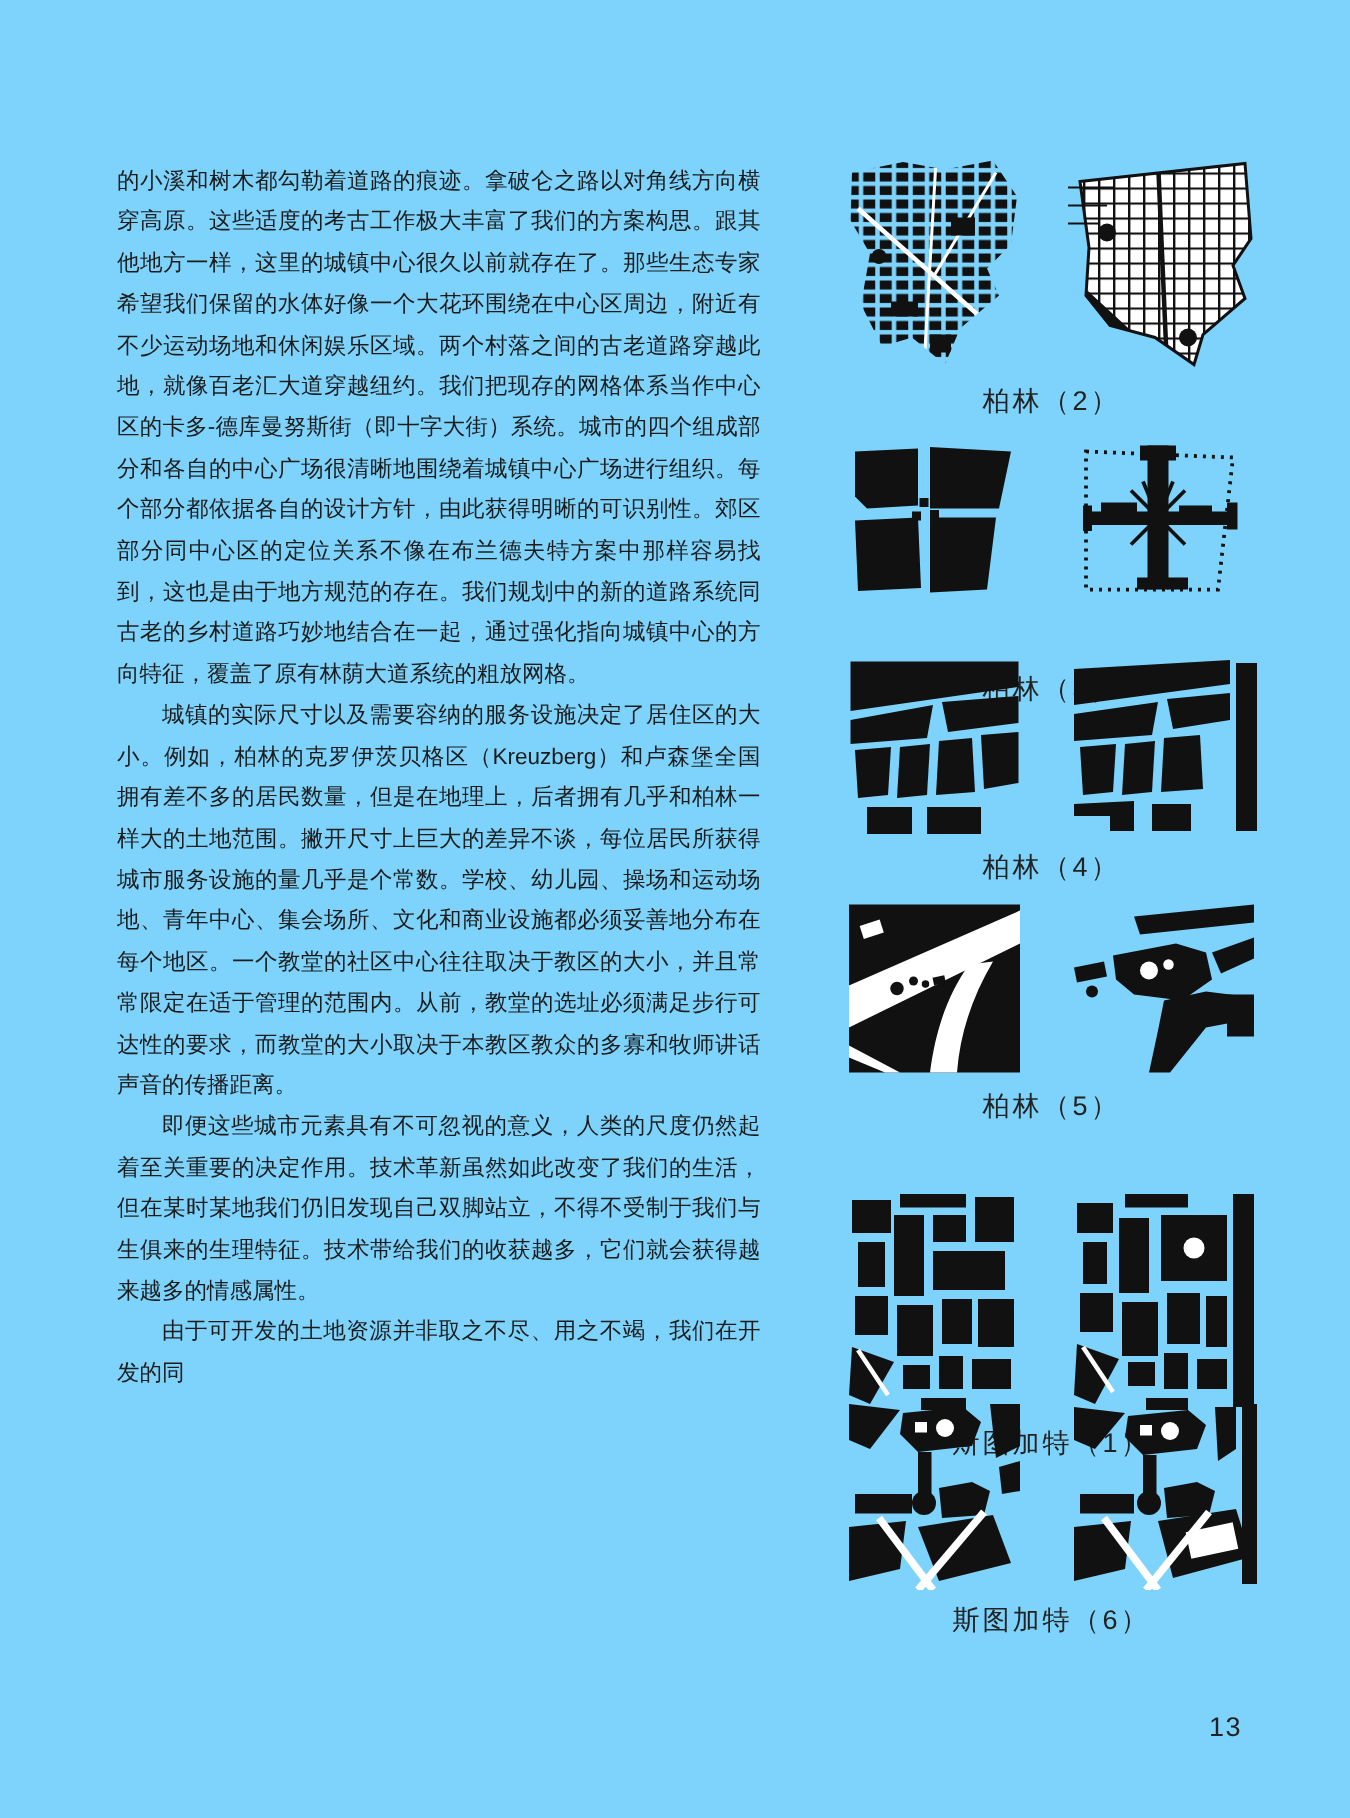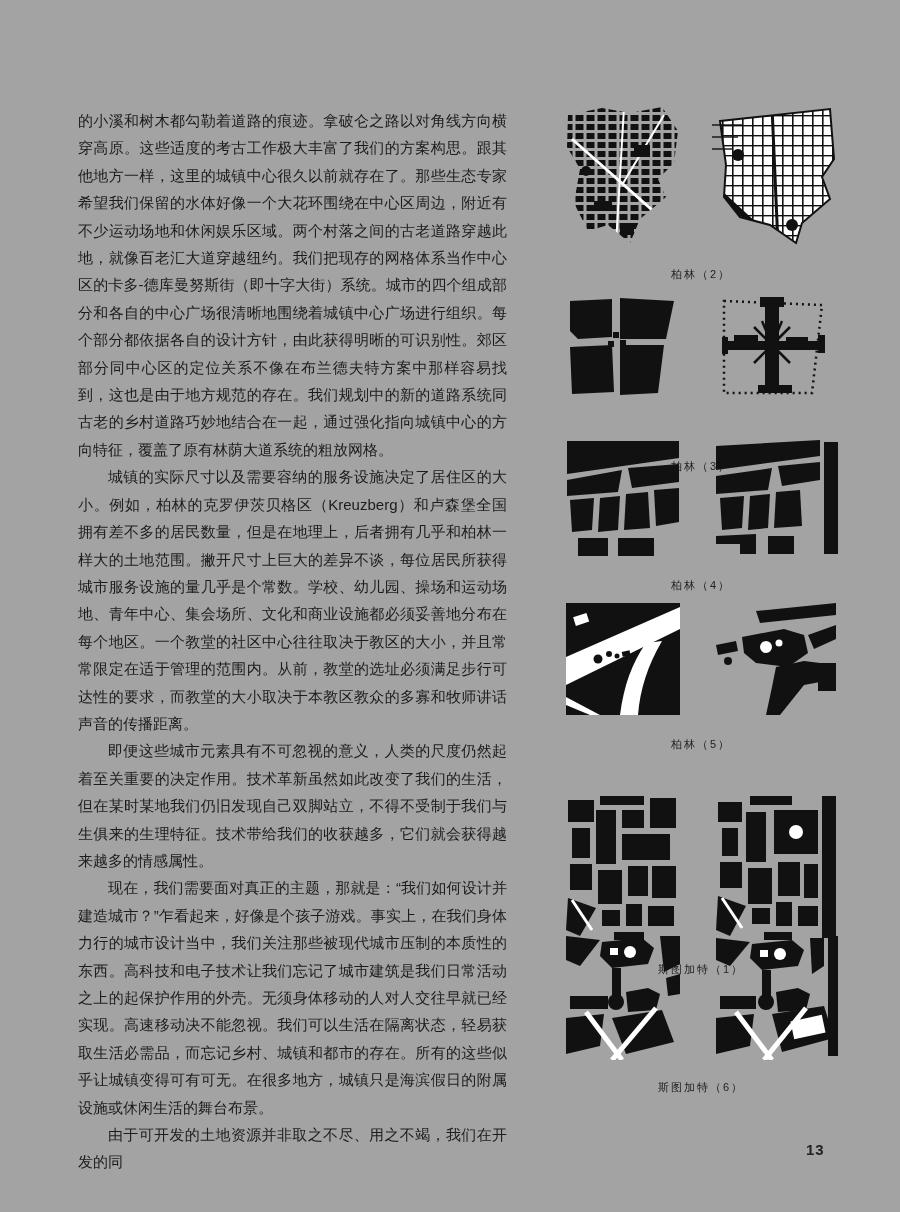--- a/index.html
+++ b/index.html
@@ -1,19 +1,19 @@
 <!DOCTYPE html>
 <html><head>
 <meta charset="utf-8">
 <style>
   html,body{margin:0;padding:0;background:#e8e8e8;}
   .sheet{
     position:relative;
     width:900px;height:1212px;
-    background:#a3a3a3;
+    background:#7dd3fc;
     margin:0 auto;
     overflow:hidden;
     font-family:"Liberation Sans", sans-serif;
     color:#1b1b1b;
   }
   .text-col{
     position:absolute;
     left:78px;top:107px;width:429px;
     font-size:15px;
     line-height:27.4px;
@@ -28,47 +28,46 @@
   }
   .fig-row{
     position:absolute;left:0;width:316px;
     display:flex;flex-direction:column;align-items:center;
   }
   .fig-maps{
     display:flex;flex-direction:row;justify-content:center;
     align-items:flex-start;gap:30px;width:100%;
   }
   .fig-caption{
-    margin-top:20px;
-    font-size:11px;
+    margin-top:8px;
+    font-size:18px;
     letter-spacing:2px;
     color:#222;
     text-align:right;
     white-space:nowrap;
   }
   .row1{top:105px;} .row2{top:293px;gap:40px;} .row3{top:438px;}
   .row4{top:601px;} .row5{top:794px;} .row6{top:934px;}
   .page-number{
     position:absolute;
     left:806px;top:1141px;
-    font-size:15px;font-weight:bold;color:#222;
+    font-size:18px;font-weight:normal;color:#222;
     letter-spacing:1px;
   }
   svg{display:block;}
 </style>
 </head>
 <body>
 
 <div class="sheet">
 
   <div class="text-col">
     <p class="cont">的小溪和树木都勾勒着道路的痕迹。拿破仑之路以对角线方向横穿高原。这些适度的考古工作极大丰富了我们的方案构思。跟其他地方一样，这里的城镇中心很久以前就存在了。那些生态专家希望我们保留的水体好像一个大花环围绕在中心区周边，附近有不少运动场地和休闲娱乐区域。两个村落之间的古老道路穿越此地，就像百老汇大道穿越纽约。我们把现存的网格体系当作中心区的卡多-德库曼努斯街（即十字大街）系统。城市的四个组成部分和各自的中心广场很清晰地围绕着城镇中心广场进行组织。每个部分都依据各自的设计方针，由此获得明晰的可识别性。郊区部分同中心区的定位关系不像在布兰德夫特方案中那样容易找到，这也是由于地方规范的存在。我们规划中的新的道路系统同古老的乡村道路巧妙地结合在一起，通过强化指向城镇中心的方向特征，覆盖了原有林荫大道系统的粗放网格。</p>
     <p>城镇的实际尺寸以及需要容纳的服务设施决定了居住区的大小。例如，柏林的克罗伊茨贝格区（Kreuzberg）和卢森堡全国拥有差不多的居民数量，但是在地理上，后者拥有几乎和柏林一样大的土地范围。撇开尺寸上巨大的差异不谈，每位居民所获得城市服务设施的量几乎是个常数。学校、幼儿园、操场和运动场地、青年中心、集会场所、文化和商业设施都必须妥善地分布在每个地区。一个教堂的社区中心往往取决于教区的大小，并且常常限定在适于管理的范围内。从前，教堂的选址必须满足步行可达性的要求，而教堂的大小取决于本教区教众的多寡和牧师讲话声音的传播距离。</p>
     <p>即便这些城市元素具有不可忽视的意义，人类的尺度仍然起着至关重要的决定作用。技术革新虽然如此改变了我们的生活，但在某时某地我们仍旧发现自己双脚站立，不得不受制于我们与生俱来的生理特征。技术带给我们的收获越多，它们就会获得越来越多的情感属性。</p>
-    <p>现在，我们需要面对真正的主题，那就是：“我们如何设计并建造城市？”乍看起来，好像是个孩子游戏。事实上，在我们身体力行的城市设计当中，我们关注那些被现代城市压制的本质性的东西。高科技和电子技术让我们忘记了城市建筑是我们日常活动之上的起保护作用的外壳。无须身体移动的人对人交往早就已经实现。高速移动决不能忽视。我们可以生活在隔离状态，轻易获取生活必需品，而忘记乡村、城镇和都市的存在。所有的这些似乎让城镇变得可有可无。在很多地方，城镇只是海滨假日的附属设施或休闲生活的舞台布景。</p>
     <p>由于可开发的土地资源并非取之不尽、用之不竭，我们在开发的同</p>
   </div>
 
   <div class="fig-col">
 
     <div class="fig-row row1">
       <div class="fig-maps">
         <svg width="118" height="142" viewBox="0 0 118 142">
           <defs>
             <pattern id="g1" width="11" height="9" patternUnits="userSpaceOnUse">

